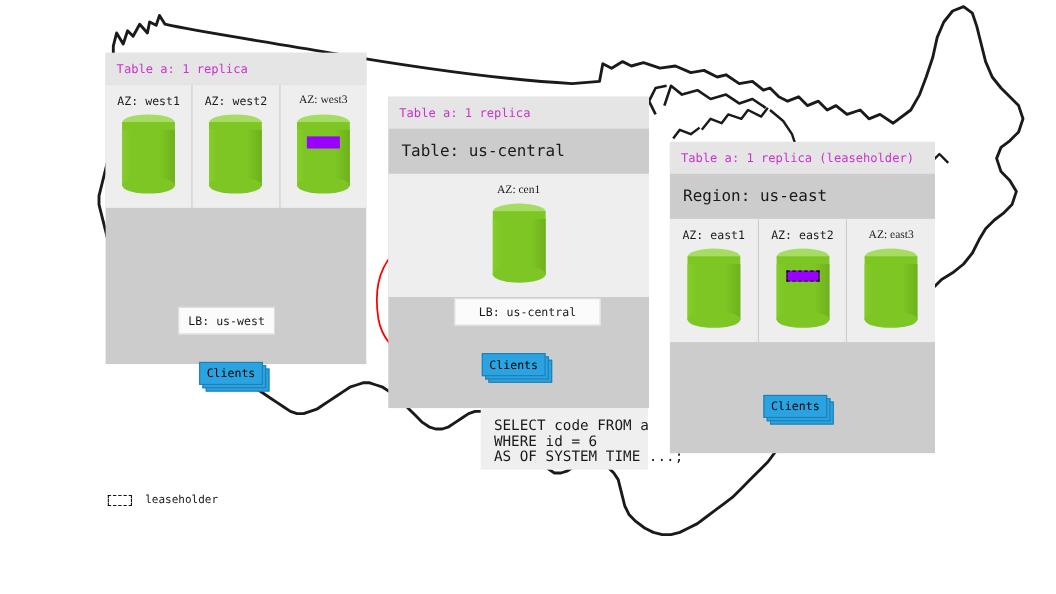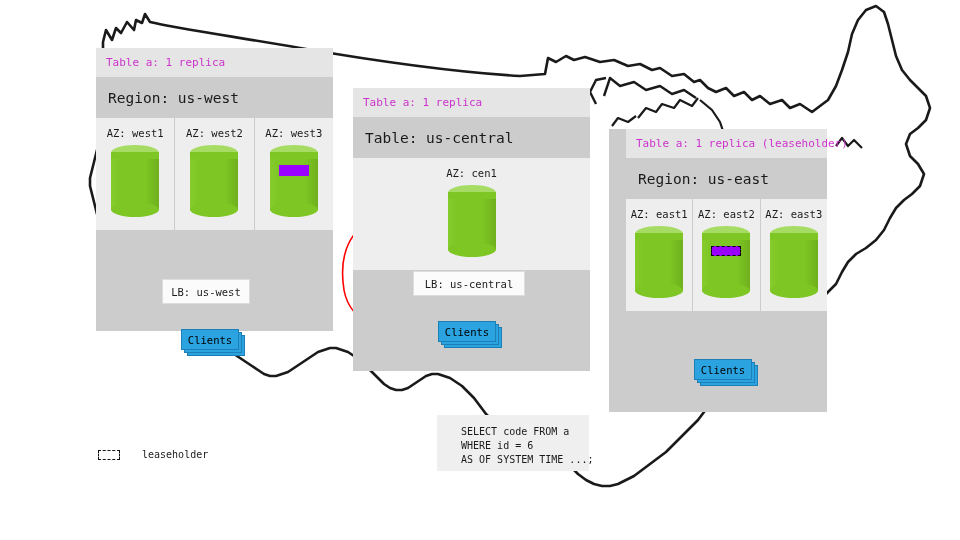--- a/index.html
+++ b/index.html
@@ -41,21 +41,21 @@
     background:#eeeeee;
     display:flex;
     height:112px;
   }
   .az{
     flex:1 1 0;
     position:relative;
     border-right:1px solid #cccccc;
     box-sizing:border-box;
   }
-  .az:last-child{border-right:none;}
+  .az:last-child{border-right:none;font-family:Liberation Serif, serif;}
   .az-label{
     text-align:center;
     font-size:10.5px;
     color:#1a1a1a;
     padding-top:9px;
     white-space:nowrap;
   }
   
   .cyl{
     position:absolute;
@@ -121,31 +121,30 @@
   .clients .s2{left:3px;top:3px;}
   .clients .s1{left:0px;top:0px;
     display:flex;align-items:center;justify-content:center;
     color:#000000;font-size:10.5px;white-space:nowrap;}
 
   
   .sql{
     position:absolute;
     background:#efefef;
     color:#1a1a1a;
-    font-size:10px;
+    font-size:13px;
     line-height:14px;
-    padding:10px 24px;
+    padding:10px 12px;
     white-space:pre;
     box-sizing:border-box;
-    margin-top:44px;
   }
   
   .legend{
     position:absolute;
-    display:flex;align-items:center;gap:22px;
+    display:flex;align-items:center;gap:12px;
     font-size:10px;color:#1a1a1a;
   }
   .legend .swatch{
     width:22px;height:10px;
     border:1.6px dashed #111111;
     box-sizing:border-box;
     background:transparent;
   }
   
   .step{
@@ -251,21 +250,20 @@
   </svg>
 
   <div class="step" style="left:481px;top:298px;">1</div>
   <div class="step" style="left:395px;top:252px;">2</div>
   <div class="step" style="left:438px;top:211px;">3</div>
   <div class="step" style="left:385px;top:168px;">4</div>
   <div class="step" style="left:414px;top:337px;">5</div>
 
   <div class="region" style="left:96px;top:48px;width:237px;height:283px;">
     <div class="region-header">Table a: 1 replica</div>
-    <div class="region-title">Region: us-west</div>
     <div class="az-strip">
       <div class="az">
         <div class="az-label">AZ: west1</div>
         <div class="cyl">
           <div class="top"></div>
           <div class="body"></div>
           <div class="shade"></div>
           <div class="bot"></div>
         </div>
       </div>
@@ -304,29 +302,29 @@
       <div class="az">
         <div class="az-label">AZ: cen1</div>
         <div class="cyl">
           <div class="top"></div>
           <div class="body"></div>
           <div class="shade"></div>
           <div class="bot"></div>
         </div>
       </div>
     </div>
-    <div class="lb" style="left:60px;top:183px;width:112px;height:25px;line-height:24px;">LB: us-central</div>
+    <div class="lb" style="left:60px;top:183px;width:133px;height:25px;line-height:24px;">LB: us-central</div>
     <div class="clients" style="left:85px;top:233px;">
       <div class="sheet s3"></div>
       <div class="sheet s2"></div>
       <div class="sheet s1">Clients</div>
     </div>
   </div>
 
-  <div class="region" style="left:609px;top:129px;width:218px;height:283px;padding-left:17px;">
+  <div class="region" style="left:609px;top:129px;width:241px;height:283px;">
     <div class="region-header">Table a: 1 replica (leaseholder)</div>
     <div class="region-title">Region: us-east</div>
     <div class="az-strip">
       <div class="az">
         <div class="az-label">AZ: east1</div>
         <div class="cyl">
           <div class="top"></div>
           <div class="body"></div>
           <div class="shade"></div>
           <div class="bot"></div>

